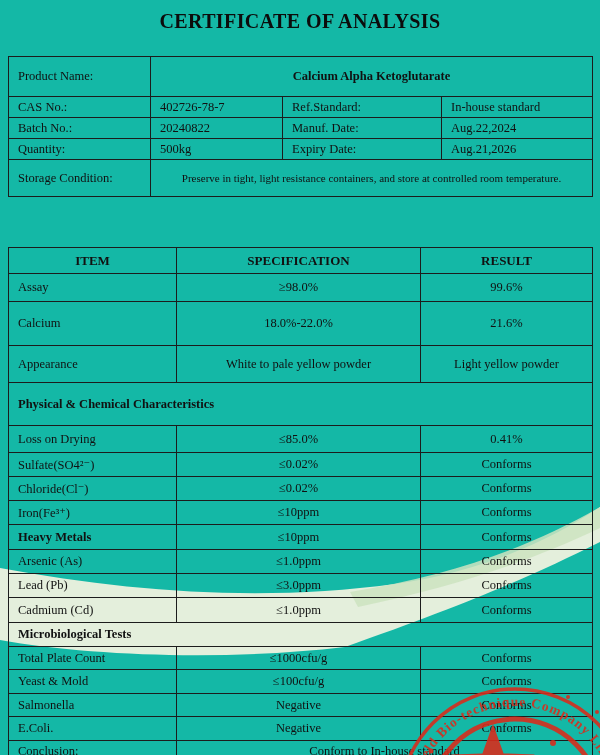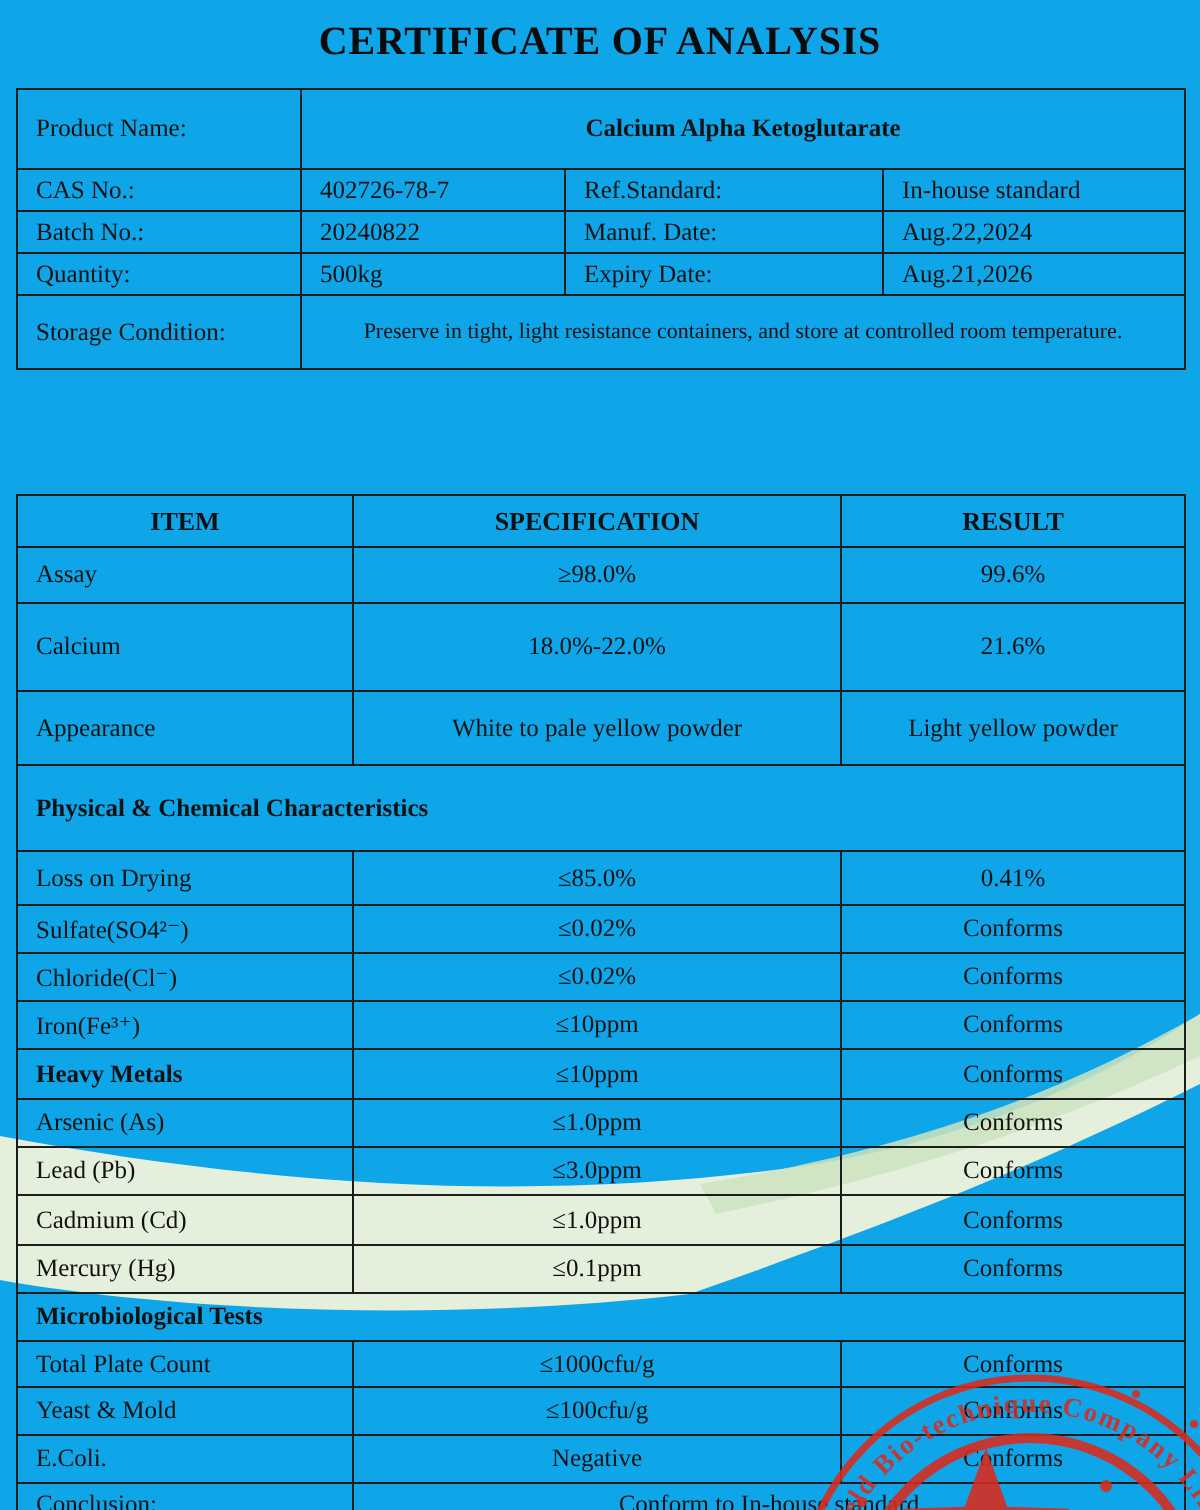--- a/index.html
+++ b/index.html
@@ -1,30 +1,30 @@
 <!DOCTYPE html>
 <html><head>
 <meta charset="utf-8">
 <style>
   html,body{margin:0;padding:0;background:#fff;}
   .page{
-    position:relative;width:600px;height:755px;background:#0ea5e9;overflow:hidden;
+    position:relative;width:600px;height:755px;background:#14b8a6;overflow:hidden;
     font-family:"Liberation Serif","DejaVu Serif",serif;color:#111;
   }
   .title{
     position:absolute;left:0;top:10px;width:600px;text-align:center;
     font-size:20px;font-weight:bold;letter-spacing:.4px;color:#0c0c0c;
   }
   table{border-collapse:collapse;table-layout:fixed;background:transparent;}
   td,th{border:1px solid #1c1c1c;font-size:12.5px;font-weight:normal;
         vertical-align:middle;overflow:hidden;background:transparent;padding:0;}
   .lbl{text-align:left;padding-left:9px;}
   .ctr{text-align:center;}
   .bold{font-weight:bold;}
-  #t1{position:absolute;left:8px;top:44px;width:584px;}
+  #t1{position:absolute;left:8px;top:56px;width:584px;}
   #t2{position:absolute;left:8px;top:203px;width:584px;margin-top:44px;}
   #t2 th{font-size:13px;font-weight:bold;text-align:center;}
   .rh40{height:40px}.rh21{height:21px}.rh37{height:37px}.rh26{height:26px}
   .storage{font-size:11px;white-space:nowrap;text-align:center;}
   .wm,.stamp{position:absolute;left:0;top:0;pointer-events:none;}
   .stamp{z-index:5;}
   .wm{z-index:0;}
   #t1,#t2,.title{z-index:2;}
 </style>
 </head>
@@ -144,35 +144,35 @@
           <td class="lbl">Lead (Pb)</td>
           <td class="ctr">≤3.0ppm</td>
           <td class="ctr">Conforms</td>
         </tr>
         <tr style="height: 25px;">
           <td class="lbl">Cadmium (Cd)</td>
           <td class="ctr">≤1.0ppm</td>
           <td class="ctr">Conforms</td>
         </tr>
         <tr style="height: 24px;">
-          <td class="lbl">Mercury (Hg)</td>
-          <td class="ctr">≤0.1ppm</td>
-          <td class="ctr">Conforms</td>
-        </tr>
-        <tr style="height: 24px;">
           <td class="lbl bold" colspan="3">Microbiological Tests</td>
         </tr>
         <tr style="height: 23px;">
           <td class="lbl">Total Plate Count</td>
           <td class="ctr">≤1000cfu/g</td>
           <td class="ctr">Conforms</td>
         </tr>
         <tr style="height: 24px;">
           <td class="lbl">Yeast &amp; Mold</td>
           <td class="ctr">≤100cfu/g</td>
+          <td class="ctr">Conforms</td>
+        </tr>
+        <tr style="height: 23px;">
+          <td class="lbl">Salmonella</td>
+          <td class="ctr">Negative</td>
           <td class="ctr">Conforms</td>
         </tr>
         <tr style="height: 24px;">
           <td class="lbl">E.Coli.</td>
           <td class="ctr">Negative</td>
           <td class="ctr">Conforms</td>
         </tr>
         <tr style="height: 21px;">
           <td class="lbl">Conclusion:</td>
           <td class="ctr" colspan="2">Conform to In-house standard</td>

